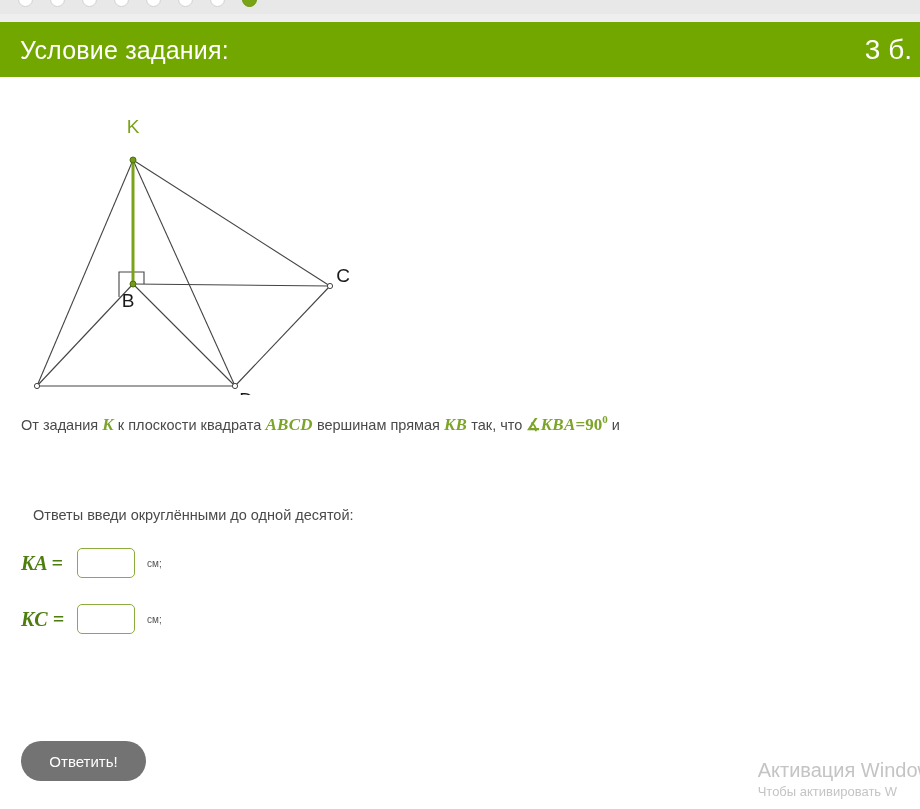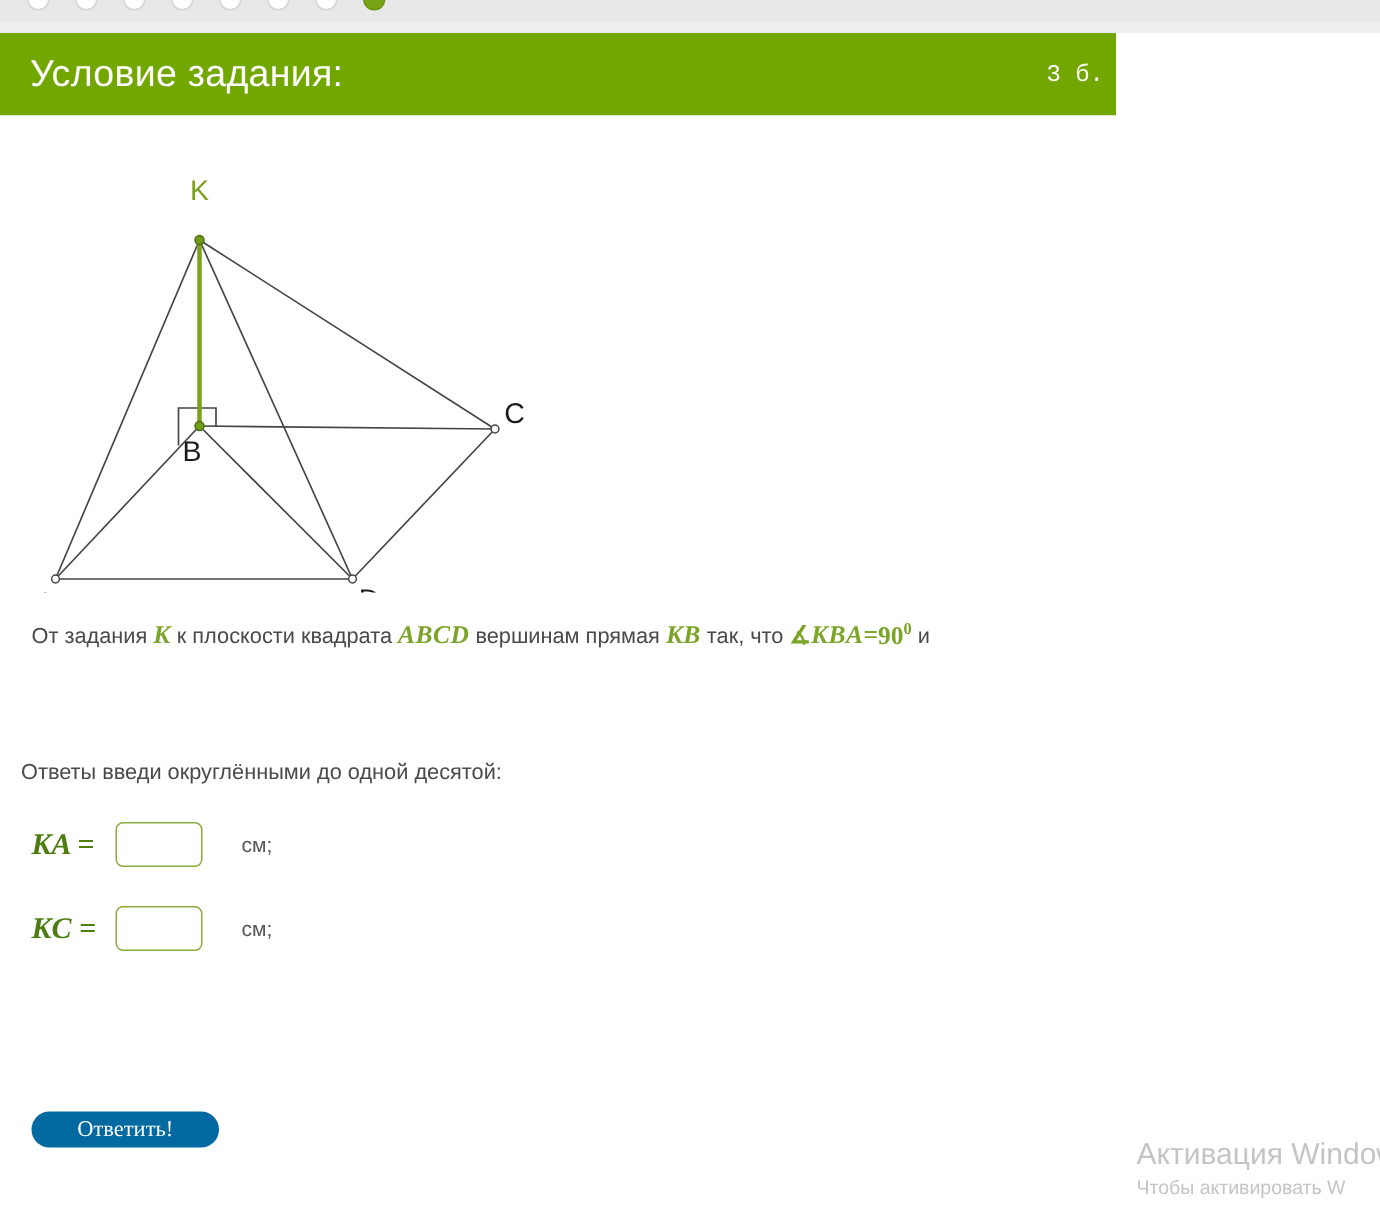--- a/index.html
+++ b/index.html
@@ -49,43 +49,42 @@
     left: 0;
     width: 920px;
     height: 8px;
     background: #eeeeee;
   }
 
   
   .header-bar {
     position: absolute;
     top: 22px; left: 0;
-    width: 744px;
+    width: 920px;
     height: 55px;
     background: #72a700;
     color: #ffffff;
   }
   .header-title {
     position: absolute;
     left: 20px;
     top: 50%;
     transform: translateY(-50%);
     font-size: 25px;
     font-weight: 400;
     letter-spacing: 0.2px;
     white-space: nowrap;
   }
   .header-points {
     position: absolute;
     right: 8px;
     top: 50%;
     transform: translateY(-50%);
-    font-size: 16px;
+    font-size: 28px;
     white-space: nowrap;
-    font-family: Liberation Mono, monospace;
   }
 
   
   .content {
     position: absolute;
     top: 77px; left: 0;
     width: 920px;
     height: 732px;
     background: #ffffff;
   }
@@ -134,21 +133,21 @@
   }
   .ang {
     color: #7ba428;
     font-size: 16px;
     font-weight: 700;
   }
 
   
   .answers-note {
     position: absolute;
-    left: 14px;
+    left: 33px;
     top: 430px;
     font-size: 14.5px;
     color: #4a4a4a;
   }
 
   
   .answer-row {
     position: absolute;
     left: 21px;
     display: flex;
@@ -176,37 +175,37 @@
     border-radius: 5px;
     background: #ffffff;
     outline: none;
     font-family: "Liberation Sans", sans-serif;
     font-size: 14px;
     color: #333;
     box-sizing: border-box;
     padding: 0 6px;
   }
   .answer-unit {
-    margin-left: 26px;
-    font-size: 14px;
+    margin-left: 12px;
+    font-size: 10px;
     color: #555;
   }
 
   
   .submit-btn {
     position: absolute;
     left: 21px;
     top: 664px;
     width: 125px;
-    height: 24px;
-    background: #0369a1;
+    height: 40px;
+    background: #737373;
     color: #ffffff;
     border: none;
     border-radius: 20px;
-    font-family: Liberation Serif, serif;
+    font-family: Liberation Sans, sans-serif;
     font-size: 15px;
     cursor: pointer;
   }
 
   
   .watermark {
     position: absolute;
     right: -22px;
     bottom: 8px;
     text-align: left;

